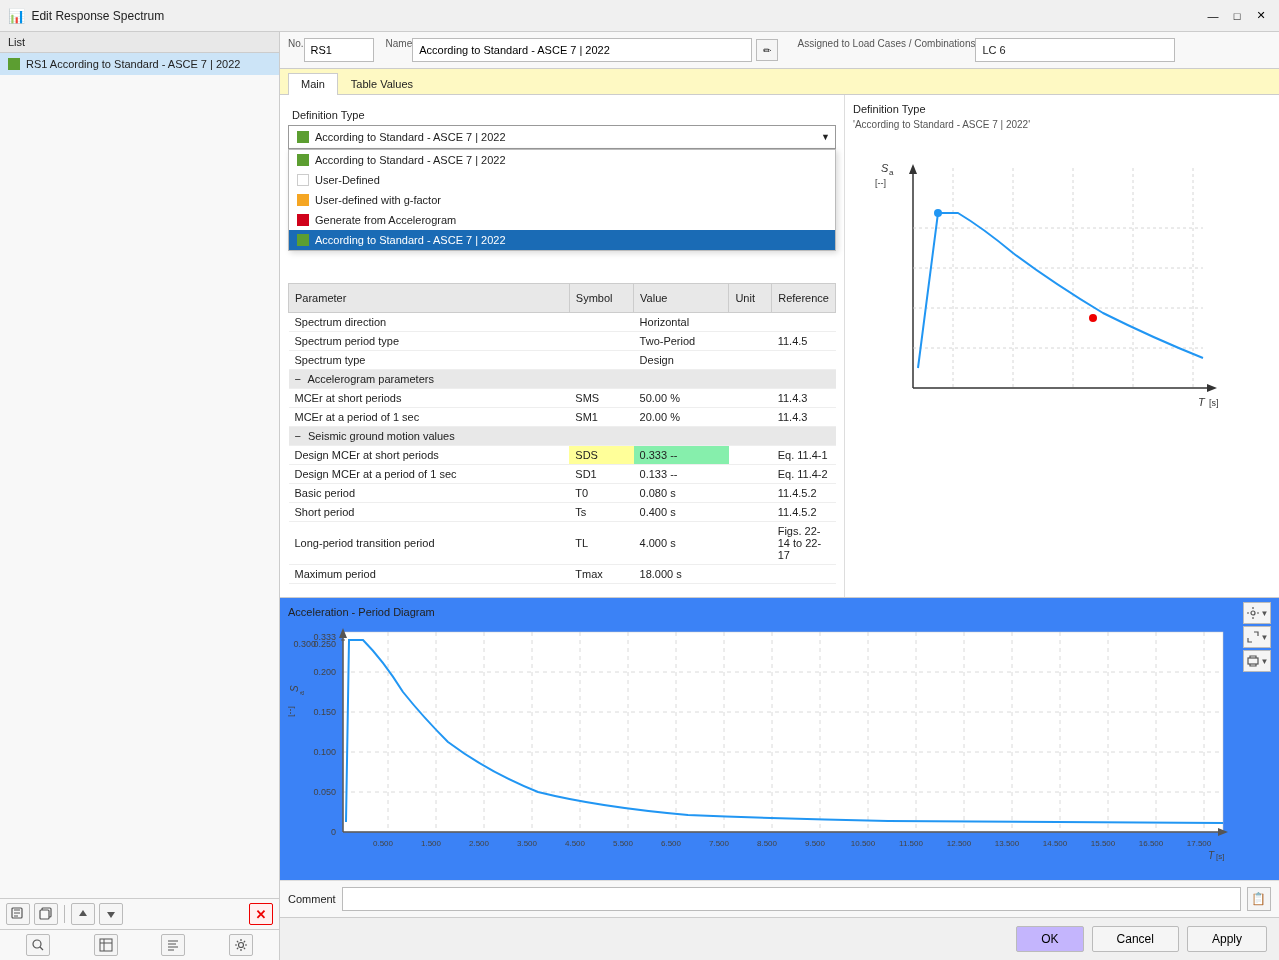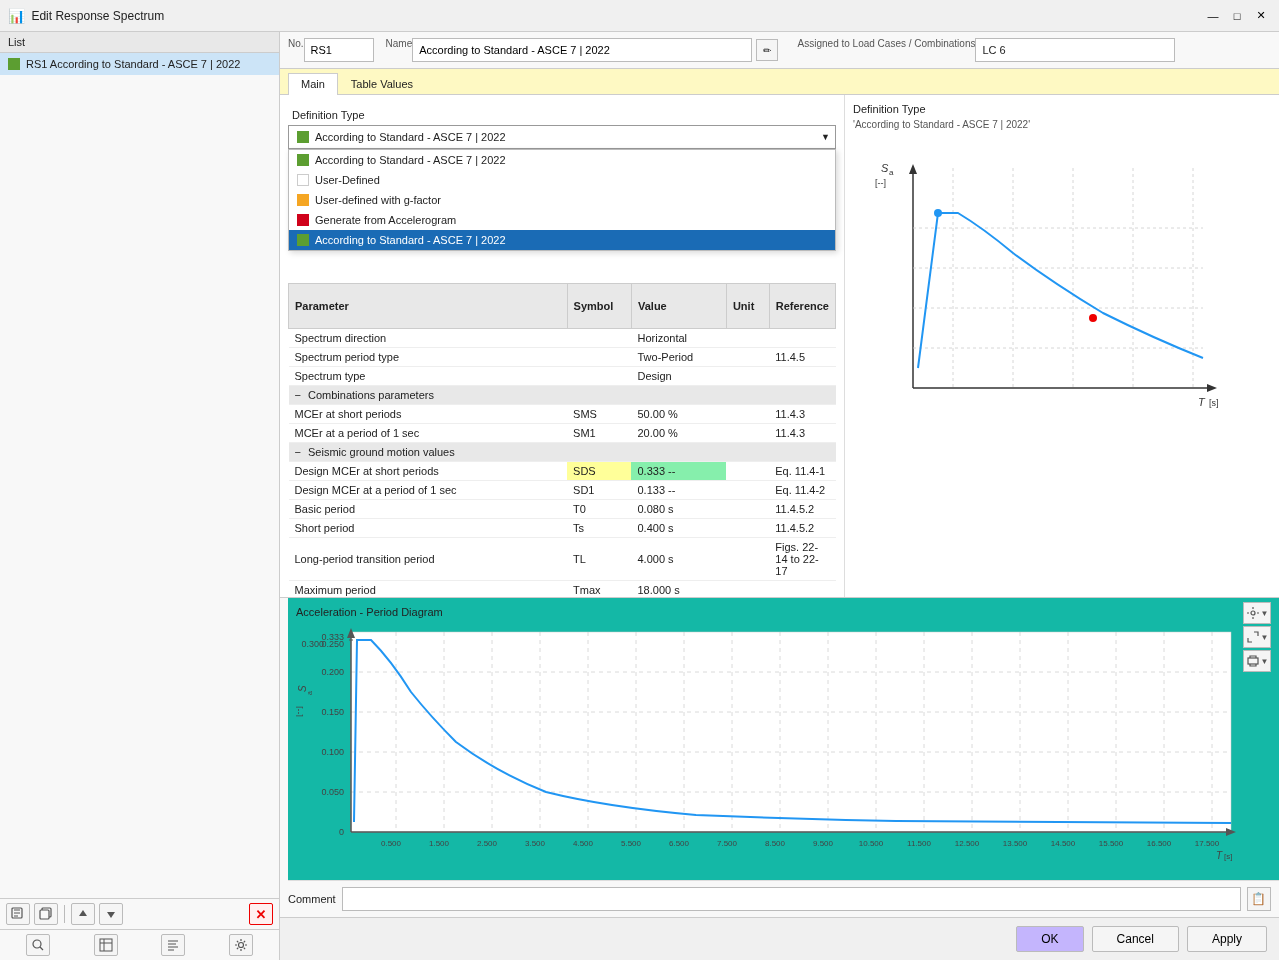--- a/index.html
+++ b/index.html
@@ -60,35 +60,35 @@
     .def-type-label { font-size: 11px; font-weight: 500; padding: 6px 4px 4px; }
     .def-type-select-wrap { position: relative; margin-bottom: 4px; }
     .def-type-select { width: 100%; border: 1px solid #bbb; background: #fff; padding: 3px 24px 3px 8px; font-size: 11px; height: 24px; appearance: none; cursor: pointer; display: flex; align-items: center; }
     .def-type-dropdown { position: absolute; top: 100%; left: 0; right: 0; border: 1px solid #bbb; background: #fff; z-index: 10; box-shadow: 2px 2px 6px rgba(0,0,0,0.15); }
     .def-type-option { display: flex; align-items: center; gap: 6px; padding: 4px 8px; font-size: 11px; cursor: pointer; }
     .def-type-option.selected { background: #1a6bb5; color: #fff; }
     .option-color { width: 12px; height: 12px; flex-shrink: 0; }
 
     
     .params-table { width: 100%; border-collapse: collapse; font-size: 11px; }
-    .params-table th { background: #e8e8e8; padding: 16px 6px; text-align: left; border: 1px solid #ccc; font-weight: 700; }
+    .params-table th { background: #e8e8e8; padding: 8px 6px; text-align: left; border: 1px solid #ccc; font-weight: 400; }
     .params-table td { padding: 3px 6px; border-bottom: 1px solid #eee; vertical-align: middle; }
     .param-name { padding-left: 16px; }
     .indent1 { padding-left: 24px; }
     .col-param { width: 55%; }
     .col-sym { width: 12%; }
     .col-val { width: 18%; }
     .col-unit { width: 8%; }
     .col-ref { width: 15%; }
     .mini-diagram-title { font-size: 11px; font-weight: 500; margin-bottom: 4px; }
     .mini-diagram-subtitle { font-size: 10px; color: #555; margin-bottom: 8px; }
 
     
     .bottom-area { border-top: 1px solid #ccc; background: #f8f8f8; }
-    .big-chart-container { padding: 8px; background: #14b8a6; border-bottom: 1px solid #ddd; position: relative; margin-left: 8px; }
+    .big-chart-container { padding: 8px; background: #3b82f6; border-bottom: 1px solid #ddd; position: relative; }
     .chart-title { font-size: 11px; font-weight: 500; margin-bottom: 4px; }
     .comment-area { padding: 6px 8px; display: flex; align-items: center; gap: 6px; }
     .comment-label { font-size: 11px; font-weight: 500; }
     .comment-input { flex: 1; border: 1px solid #bbb; background: #fff; height: 24px; padding: 2px 6px; font-size: 11px; }
     .comment-btn { width: 24px; height: 24px; border: 1px solid #bbb; background: #f5f5f5; cursor: pointer; display: flex; align-items: center; justify-content: center; font-size: 12px; }
 
     
     .footer { display: flex; justify-content: flex-end; padding: 8px 12px; gap: 8px; background: #f0f0f0; border-top: 1px solid #ccc; }
     .footer-btn { padding: 5px 24px; border: 1px solid #bbb; background: #f5f5f5; font-size: 12px; cursor: pointer; border-radius: 2px; }
     .footer-btn.primary { background: #c4b5fd; }
@@ -279,21 +279,21 @@
                   <td class="param-name">Spectrum type</td>
                   <td></td>
                   <td>Design</td>
                   <td></td>
                   <td></td>
                 </tr>
 
                 <tr style="background:#e8e8e8; cursor:pointer;">
                   <td colspan="5" style="padding:3px 6px; font-weight:500; font-size:11px;">
                     <span style="margin-right:4px;">−</span>
-                    <span>Combinations parameters</span>
+                    <span>Accelerogram parameters</span>
                   </td>
                 </tr>
                 <tr>
                   <td class="param-name indent1">MCEr at short periods</td>
                   <td>SMS</td>
                   <td>50.00 %</td>
                   <td></td>
                   <td>11.4.3</td>
                 </tr>
                 <tr>

